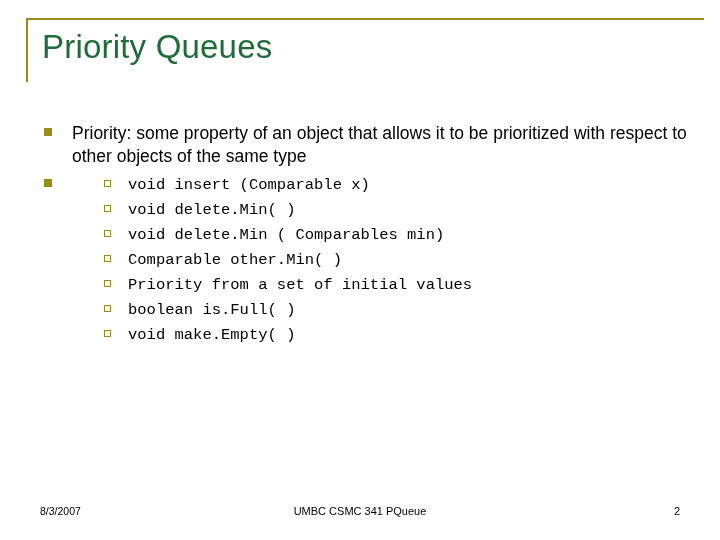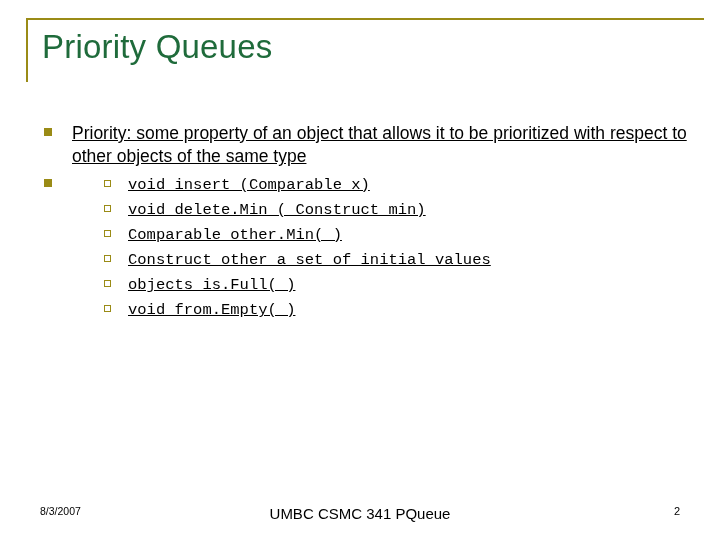--- a/index.html
+++ b/index.html
@@ -48,21 +48,20 @@
   .body {
     position: absolute;
     left: 40px;
     top: 122px;
     width: 648px;
   }
   ul.level1 {
     list-style: none;
     margin: 0;
     padding: 0;
-    text-decoration: underline;
   }
   ul.level1 > li {
     position: relative;
     padding-left: 32px;
     font-size: 17.5px;
     color: #000000;
     line-height: 1.33;
     margin-bottom: 0px;
   }
   ul.level1 > li > .bullet1 {
@@ -110,21 +109,21 @@
     top: 0;
     font-size: 10.5px;
     color: #000000;
   }
   .footer-center {
     position: absolute;
     left: 0;
     top: 0;
     width: 720px;
     text-align: center;
-    font-size: 15px;
+    font-size: 11px;
     color: #000000;
   }
   .footer-page {
     position: absolute;
     right: 40px;
     top: 0;
     font-size: 11px;
     color: #000000;
   }
 </style>
@@ -146,37 +145,41 @@
       </li>
       <li>
         <span class="bullet1"></span>
         <ul class="level2">
           <li>
             <span class="bullet2"></span>
             <span>void insert (Comparable x)</span>
           </li>
           <li>
             <span class="bullet2"></span>
-            <span>void delete.Min ( Construct min)</span>
+            <span>void delete.Min( )</span>
+          </li>
+          <li>
+            <span class="bullet2"></span>
+            <span>void delete.Min ( Comparables min)</span>
           </li>
           <li>
             <span class="bullet2"></span>
             <span>Comparable other.Min( )</span>
           </li>
           <li>
             <span class="bullet2"></span>
-            <span>Construct other a set of initial values</span>
+            <span>Priority from a set of initial values</span>
           </li>
           <li>
             <span class="bullet2"></span>
-            <span>objects is.Full( )</span>
+            <span>boolean is.Full( )</span>
           </li>
           <li>
             <span class="bullet2"></span>
-            <span>void from.Empty( )</span>
+            <span>void make.Empty( )</span>
           </li>
         </ul>
       </li>
     </ul>
   </div>
 
   <div class="footer">
     <div class="footer-date">8/3/2007</div>
     <div class="footer-center">UMBC CSMC 341 PQueue</div>
     <div class="footer-page">2</div>

